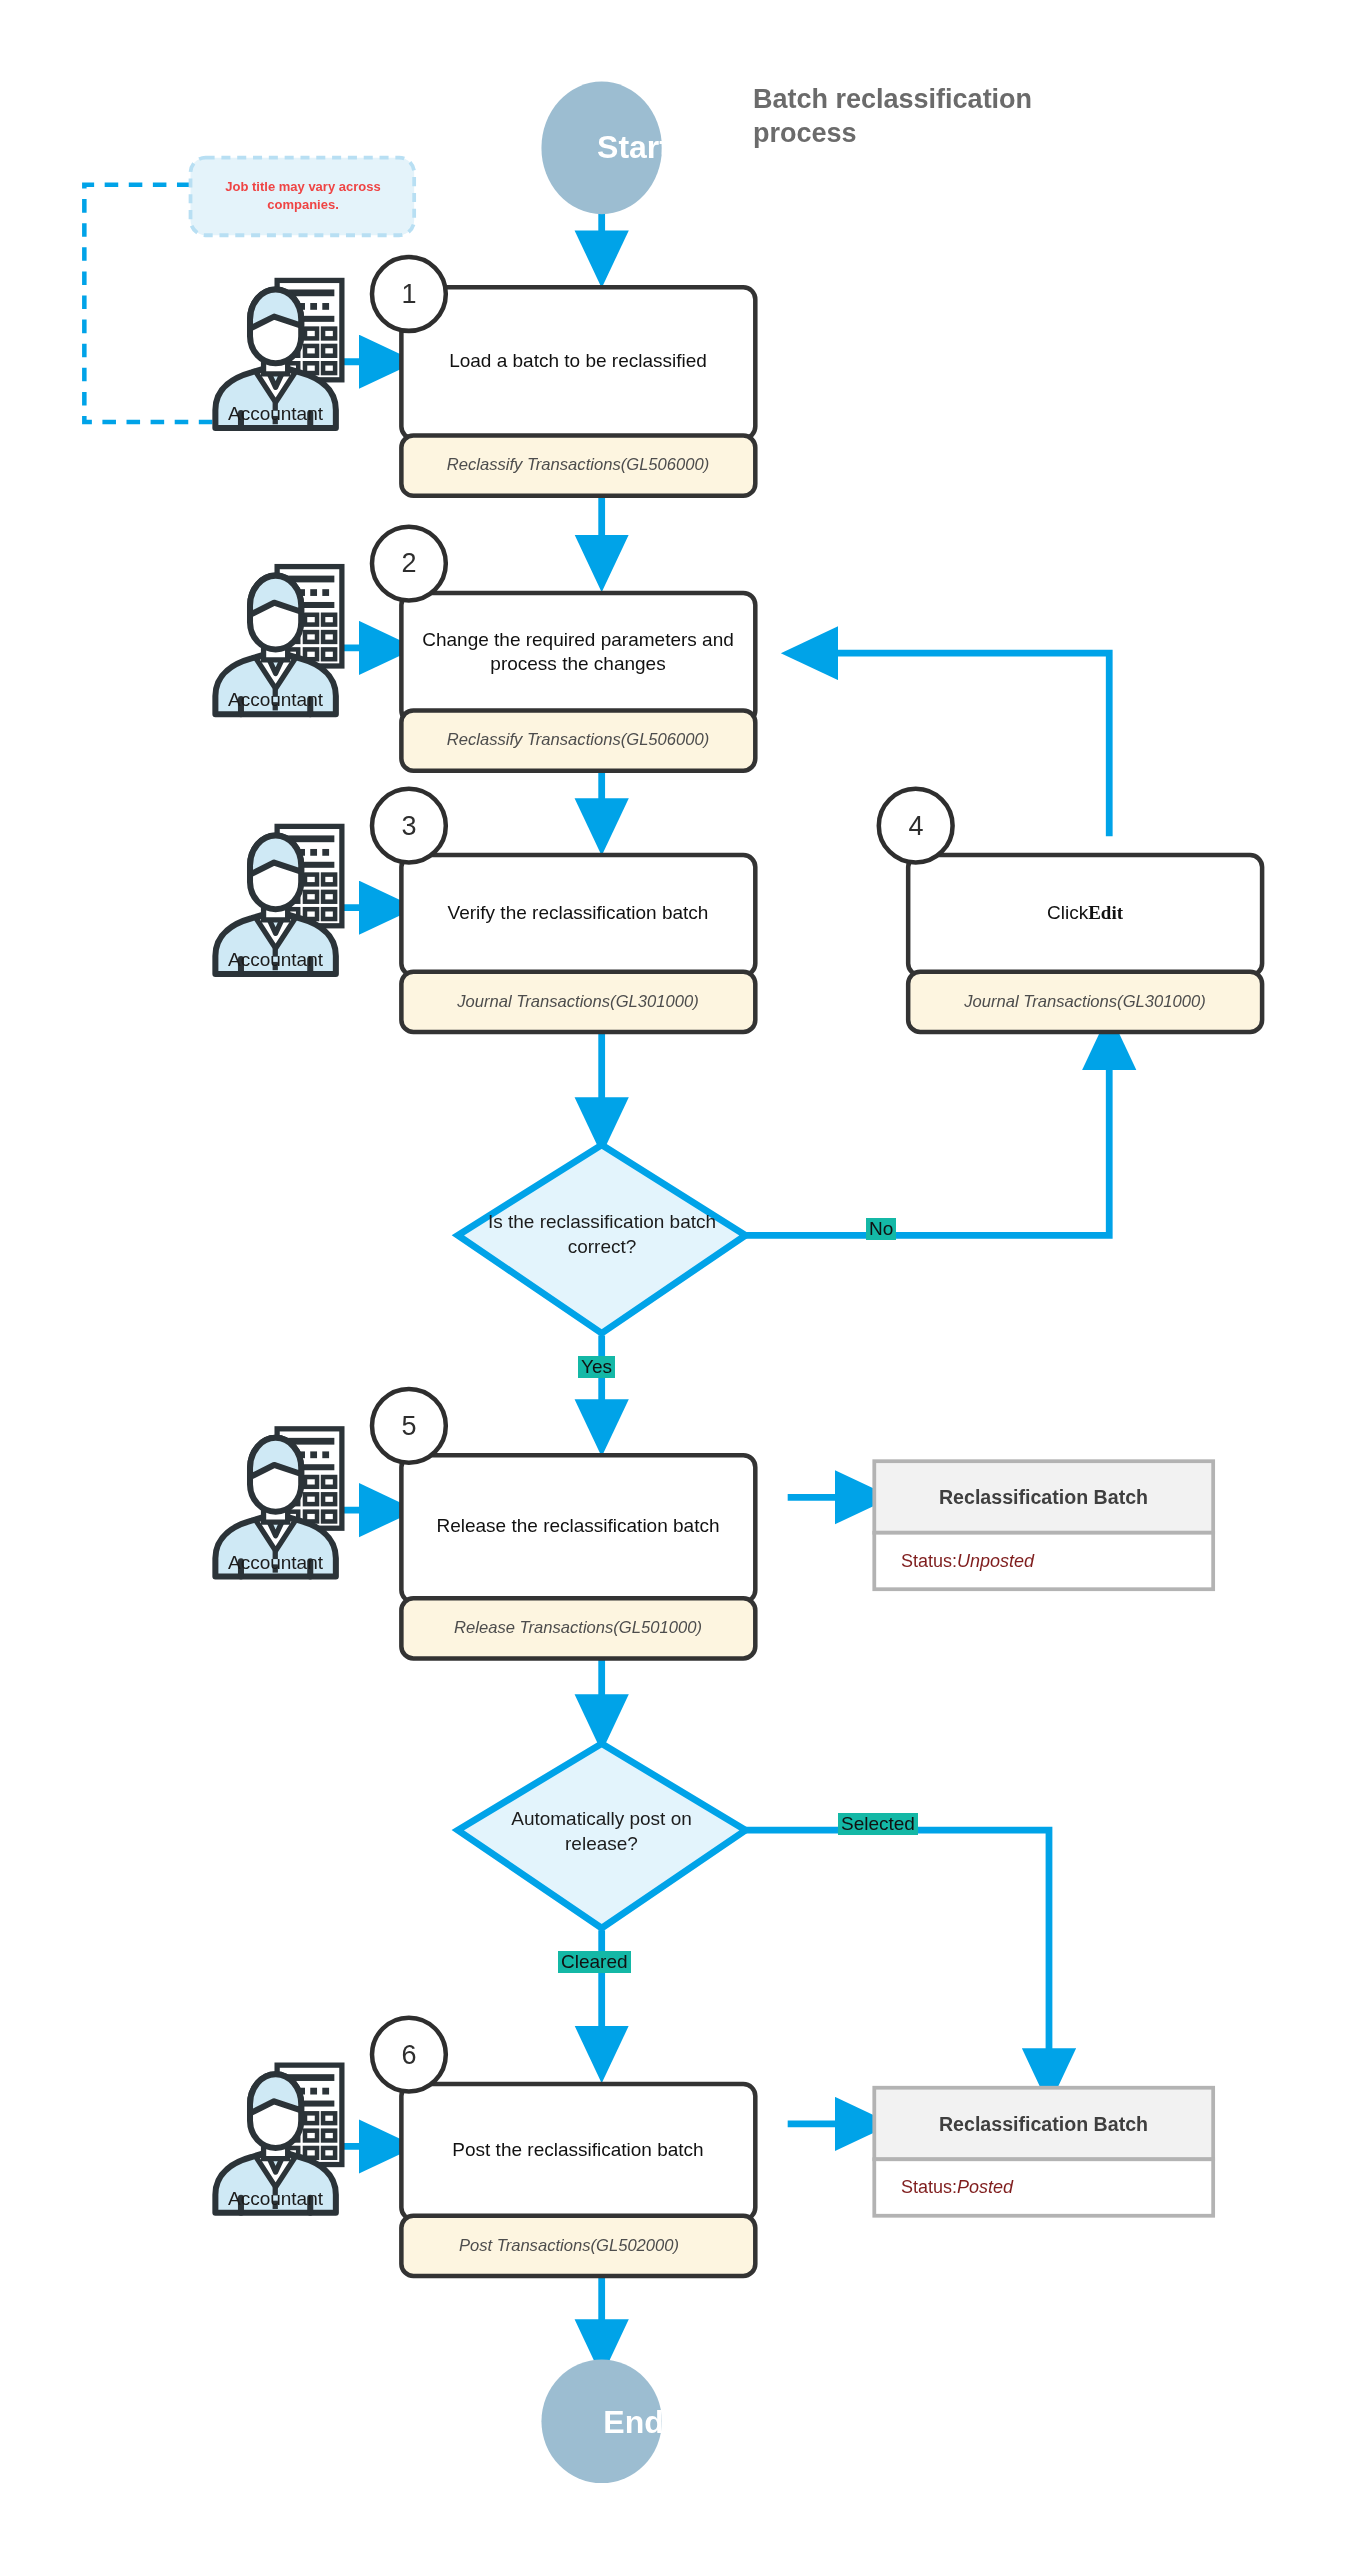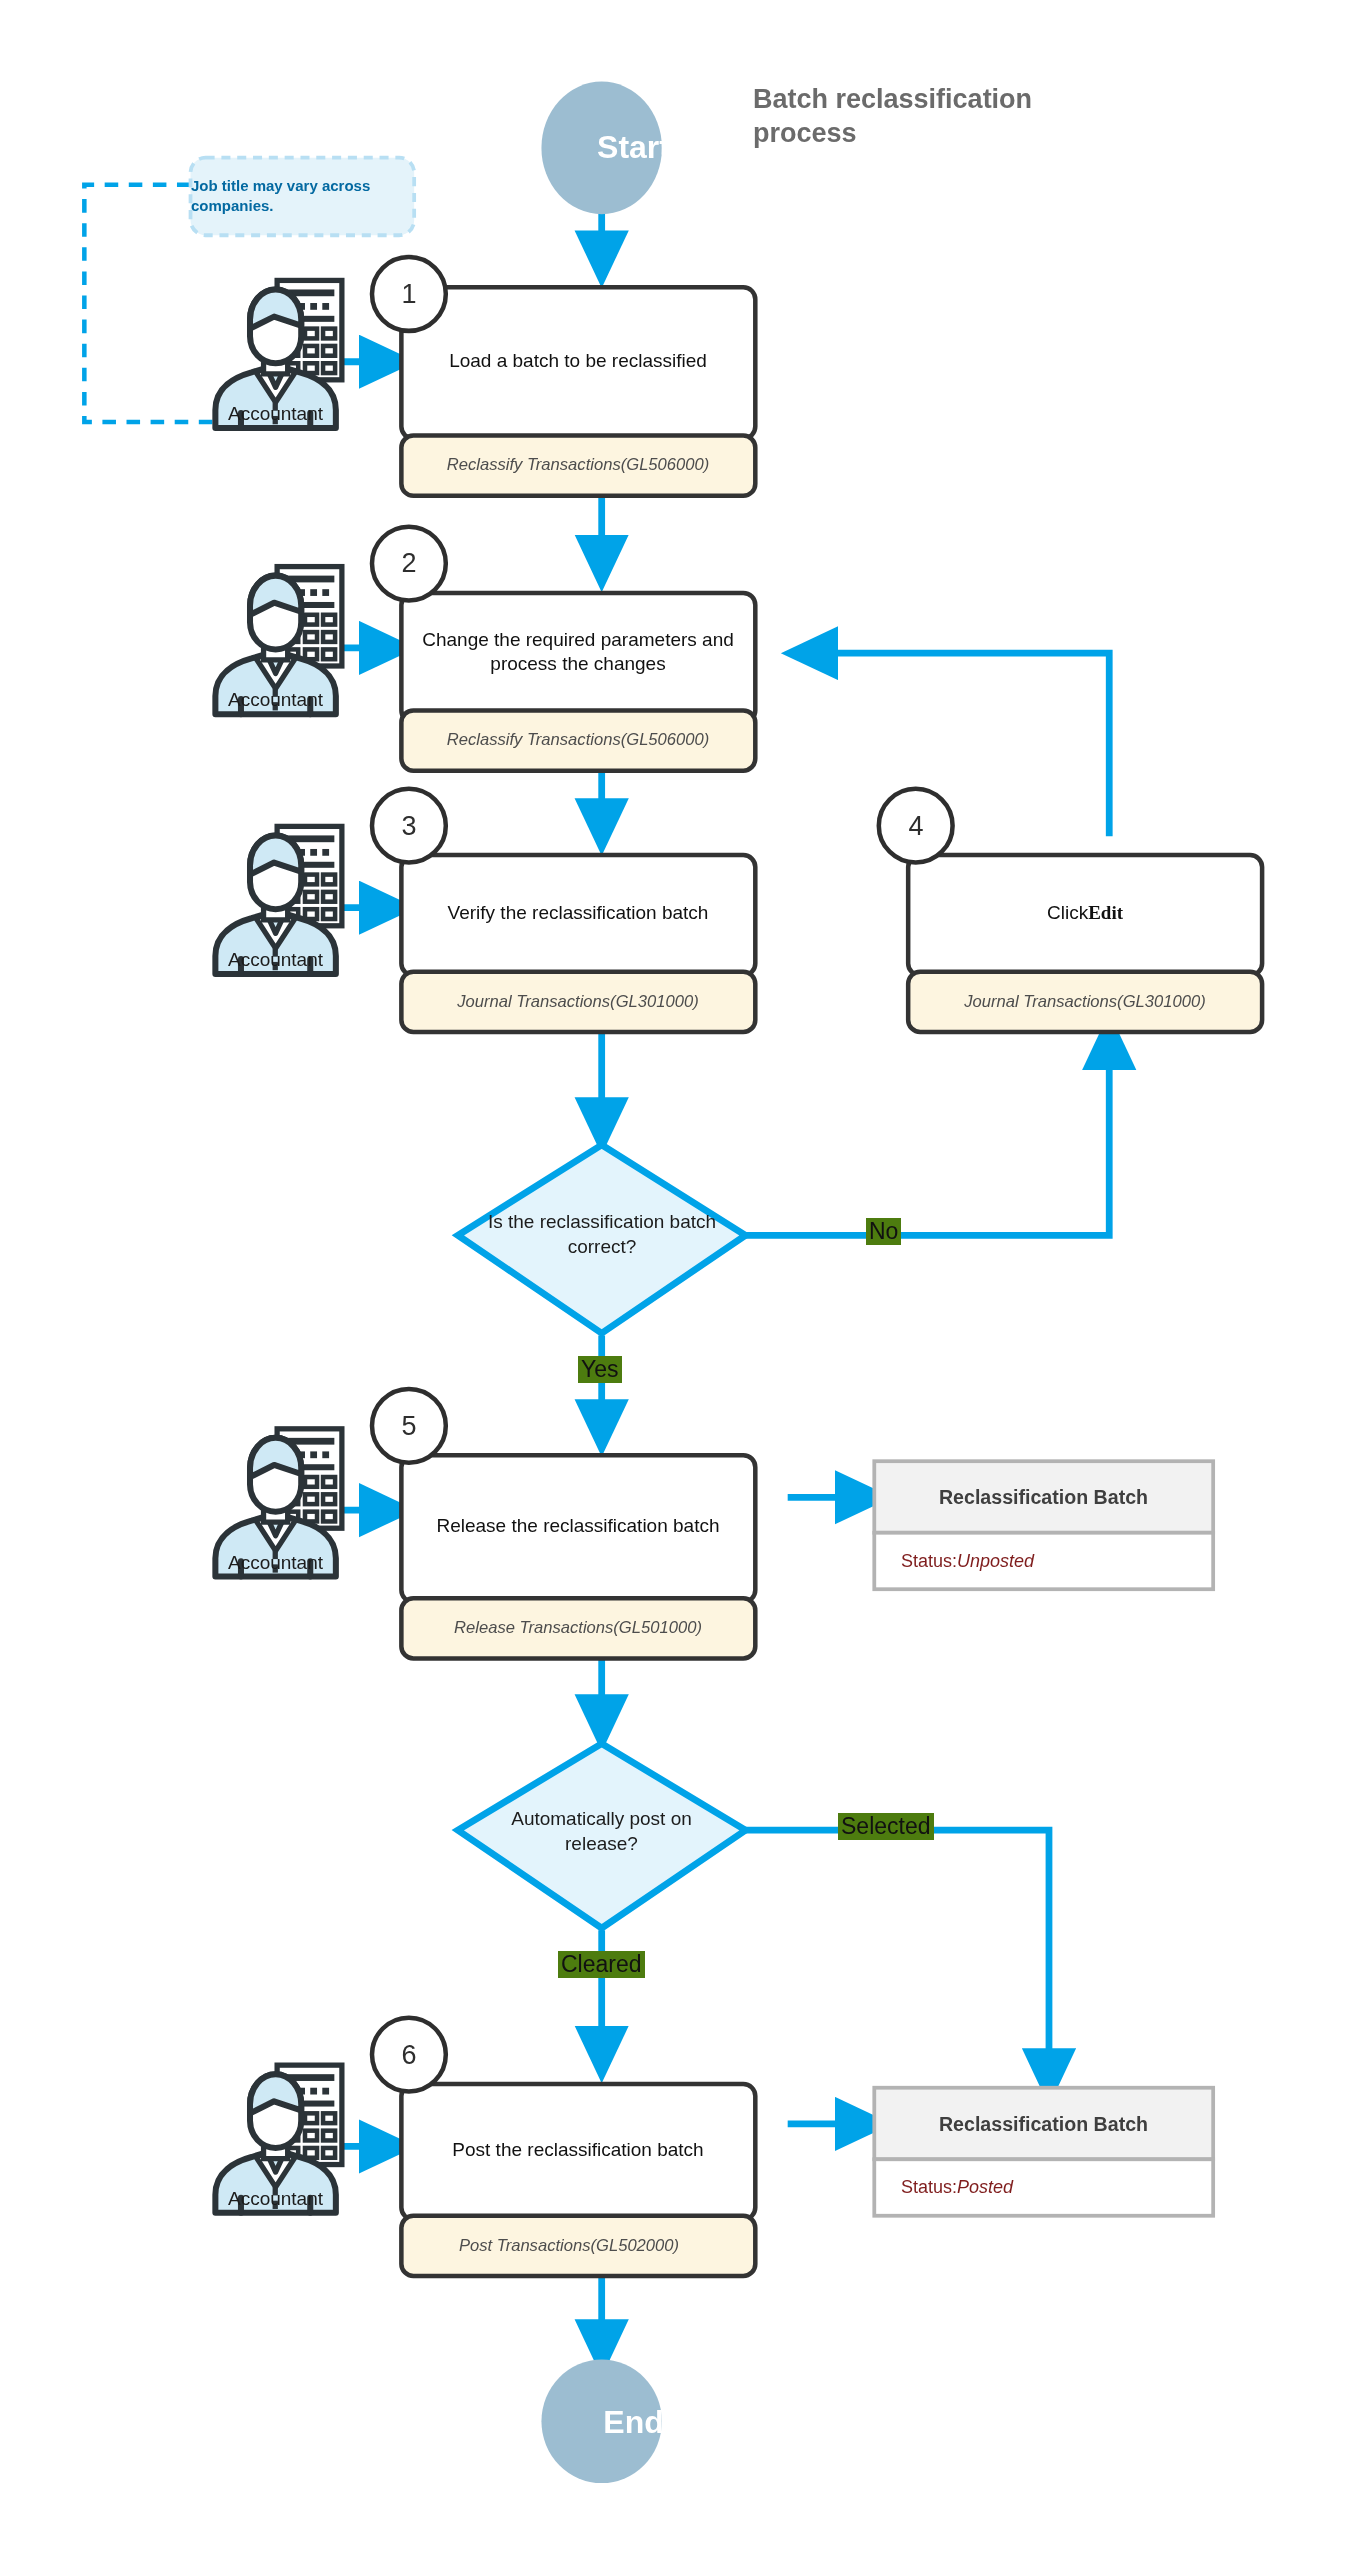--- a/index.html
+++ b/index.html
@@ -21,32 +21,32 @@
   }
   .badgenum{
     position:absolute;display:flex;align-items:center;justify-content:center;
     font-size:27px;color:#2e2e2e;
   }
   .actorlbl{position:absolute;text-align:center;font-size:19px;color:#1c1c1c;}
   .diamondtxt{
     position:absolute;display:flex;align-items:center;justify-content:center;
     text-align:center;font-size:19px;color:#1c1c1c;line-height:1.3;
   }
-  .edgelbl{position:absolute;font-size:23px;color:#111;background:#4d7c0f;padding:0 3px;}
+  .edgelbl{position:absolute;font-size:19px;color:#111;background:#14b8a6;padding:0 3px;}
   .termtxt{
     position:absolute;display:flex;align-items:center;justify-content:center;
     color:#ffffff;font-size:32px;font-weight:bold;padding-left:31px;
   }
   .title{
     position:absolute;font-size:27px;font-weight:bold;color:#6b6b6b;
     line-height:1.25;
   }
   .callouttxt{
     position:absolute;display:flex;align-items:center;justify-content:center;
-    font-size:15px;font-weight:bold;color:#0369a1;line-height:1.35;
+    text-align:center;font-size:13px;font-weight:bold;color:#ef4444;line-height:1.35;
   }
   .cardhead{
     position:absolute;display:flex;align-items:center;justify-content:center;
     font-size:19.6px;font-weight:bold;color:#3f3f3f;
   }
   .cardbody{
     position:absolute;display:flex;align-items:center;
     font-size:18px;color:#7f1d1d;padding-left:27px;box-sizing:border-box;
   }
   .cardbody i{font-style:italic;}

